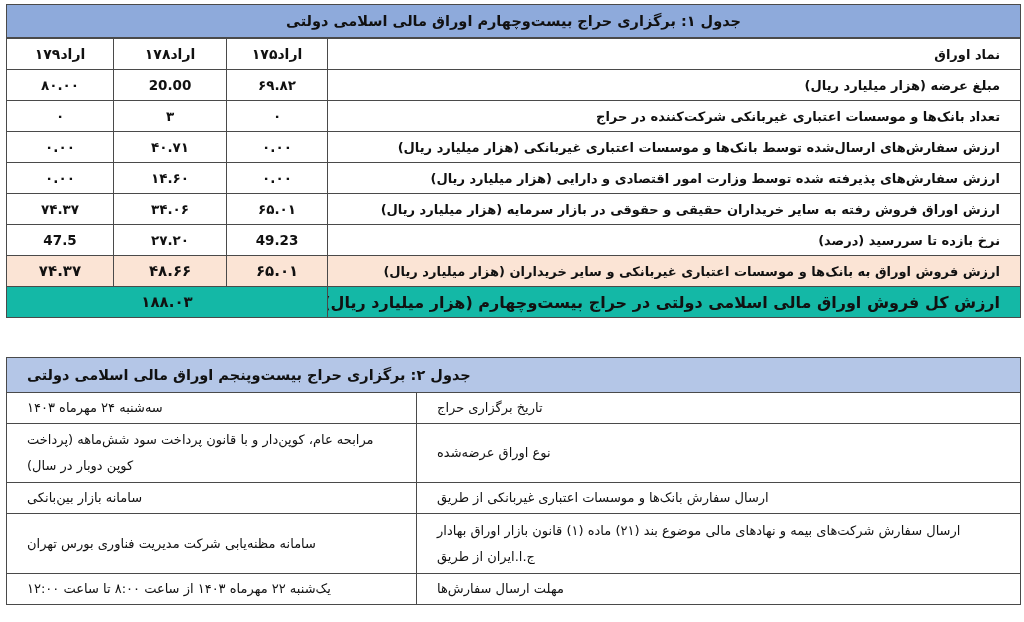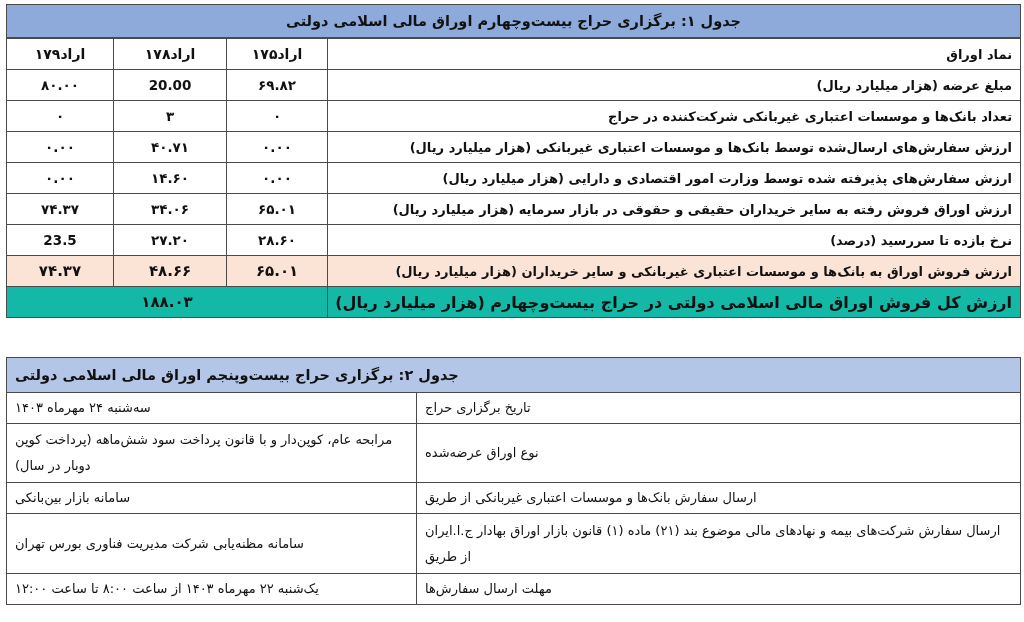--- a/index.html
+++ b/index.html
@@ -14,21 +14,21 @@
     }
     .page { position: relative; width: 1024px; height: 622px; }
     table {
       position: absolute;
       border-collapse: collapse;
       direction: rtl;
       table-layout: fixed;
     }
     td {
       border: 1px solid #4a4a4a;
-      padding: 0 8px;
+      padding: 0 20px;
       vertical-align: middle;
       overflow: hidden;
       white-space: nowrap;
     }
     
     #t1 { left: 6px; top: 4px; width: 1014px; }
     #t1 .title-cell {
       background: #8eaadb;
       height: 32px;
       text-align: center;
@@ -110,23 +110,23 @@
       <td class="val">۰.۰۰</td>
     </tr>
     <tr class="r">
       <td class="label">ارزش اوراق فروش رفته به سایر خریداران حقیقی و حقوقی در بازار سرمایه (هزار میلیارد ریال)</td>
       <td class="val">۶۵.۰۱</td>
       <td class="val">۳۴.۰۶</td>
       <td class="val">۷۴.۳۷</td>
     </tr>
     <tr class="r">
       <td class="label">نرخ بازده تا سررسید (درصد)</td>
-      <td class="val">۲۸.۶۰</td>
+      <td class="val">49.23</td>
       <td class="val">۲۷.۲۰</td>
-      <td class="val">23.5</td>
+      <td class="val">47.5</td>
     </tr>
     <tr class="highlight">
       <td class="label">ارزش فروش اوراق به بانک‌ها و موسسات اعتباری غیربانکی و سایر خریداران (هزار میلیارد ریال)</td>
       <td class="val">۶۵.۰۱</td>
       <td class="val">۴۸.۶۶</td>
       <td class="val">۷۴.۳۷</td>
     </tr>
     <tr class="total">
       <td class="label">ارزش کل فروش اوراق مالی اسلامی دولتی در حراج بیست‌وچهارم (هزار میلیارد ریال)</td>
       <td class="val" colspan="3">۱۸۸.۰۳</td>

